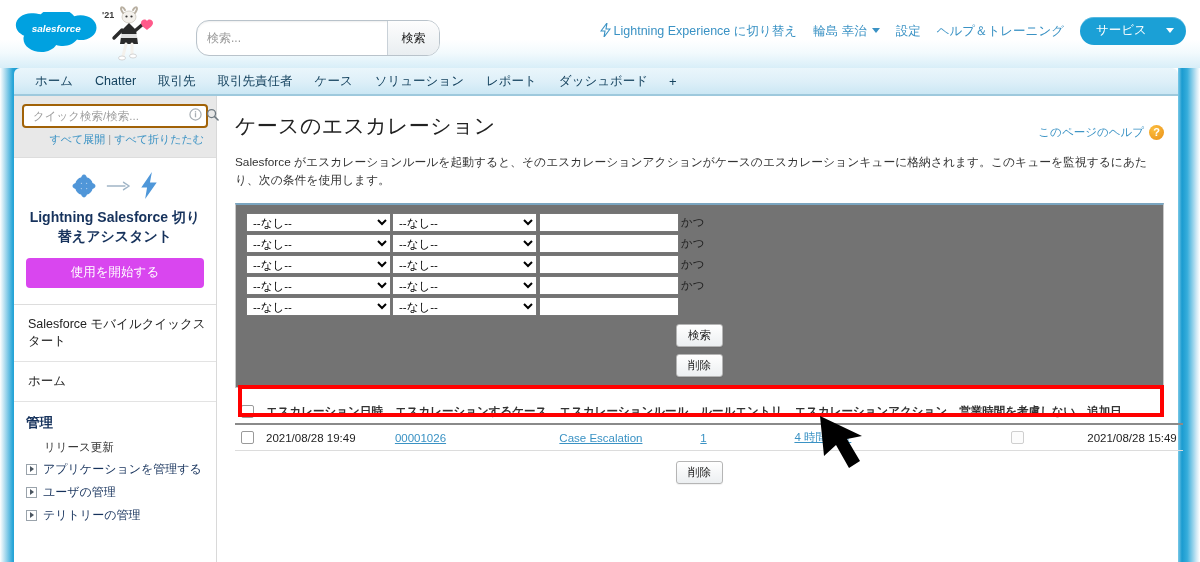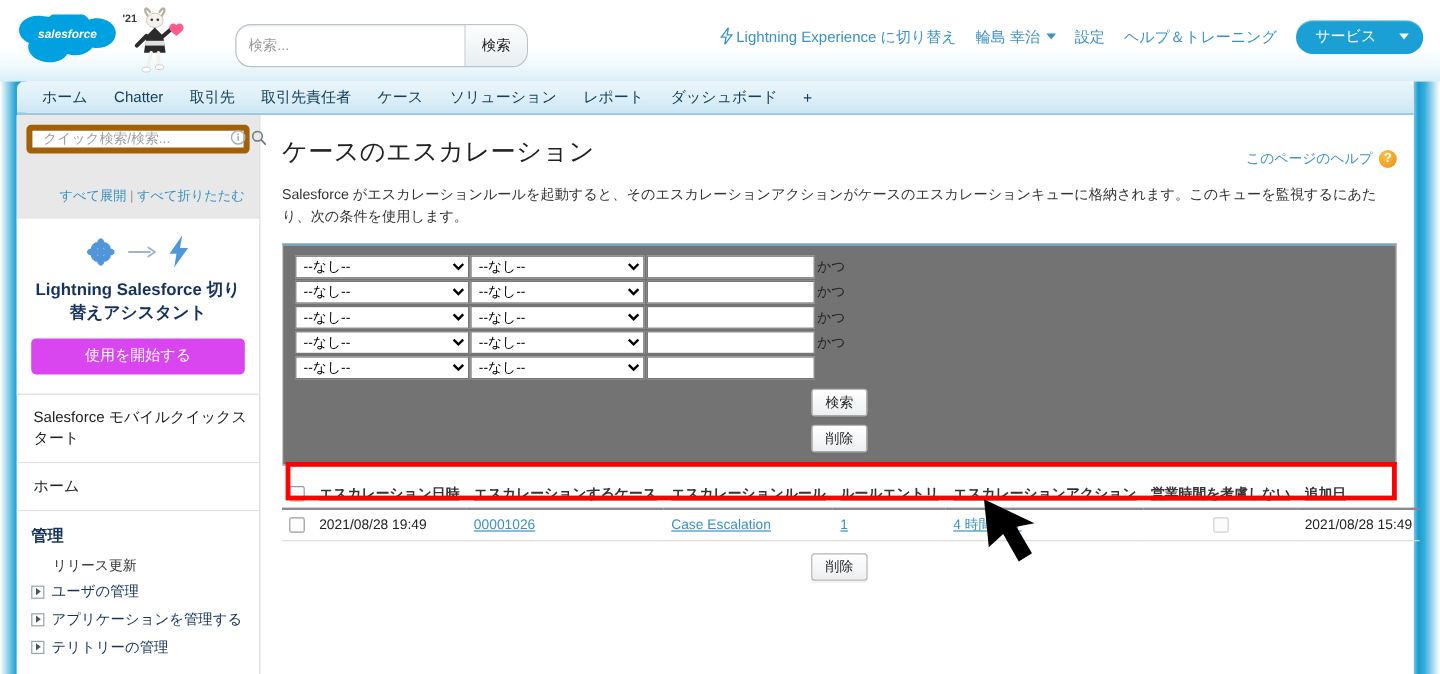--- a/index.html
+++ b/index.html
@@ -152,39 +152,38 @@
     border-right: 1px solid #d9d9d9;
     font-size: 12px;
   }
   .qs-wrap {
     background: #e8e8e8;
     padding: 8px 8px 4px 8px;
   }
   .qs-box {
     display: flex; align-items: center;
     background: #fff;
-    border: 5px solid #a16207;
+    border: 2px solid #a16207;
     border-radius: 4px;
     height: 24px;
     padding: 0 4px 0 7px;
   }
   .qs-input {
     flex: 1; border: none; outline: none;
     font-size: 11.5px; color: #333;
     background: transparent;
     font-family: "Liberation Sans", sans-serif;
   }
   .qs-input::placeholder { color: #9e9e9e; }
   .qs-ico { width: 18px; text-align: center; color: #9aa2a8; font-size: 12px; cursor: pointer; }
   .qs-sep { width:1px; height:16px; background:#ccc; margin:0 2px; }
   .qs-links {
     text-align: right;
     padding: 4px 4px 6px 0;
     font-size: 11px;
-    margin-top: 24px;
   }
   .qs-links a { color: #3a92c4; text-decoration: none; cursor: pointer; }
   .qs-links .bar { color: #999; margin: 0 3px; }
 
   .lex-panel {
     background: #fff;
     border-top: 1px solid #ddd;
     border-bottom: 1px solid #ddd;
     padding: 14px 12px 16px 12px;
     text-align: center;
@@ -507,25 +506,25 @@
 
       <div class="side-row">Salesforce モバイルクイックスタート</div>
       <div class="side-row">ホーム</div>
 
       <div class="side-section">管理</div>
 
       <div class="side-sub">リリース更新</div>
 
       <div class="side-tree">
         <span class="tri"></span>
-        <span>ユーザの管理</span>
+        <span>アプリケーションを管理する</span>
       </div>
       <div class="side-tree">
         <span class="tri"></span>
-        <span>アプリケーションを管理する</span>
+        <span>ユーザの管理</span>
       </div>
       <div class="side-tree">
         <span class="tri"></span>
         <span>テリトリーの管理</span>
       </div>
     </div>
 
     <div class="main">
 
       <div class="main-head">

